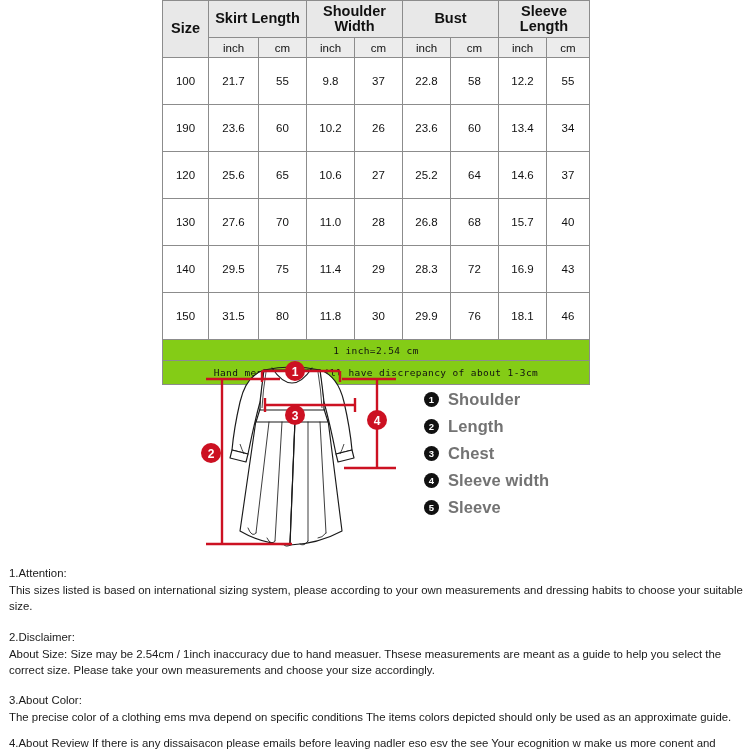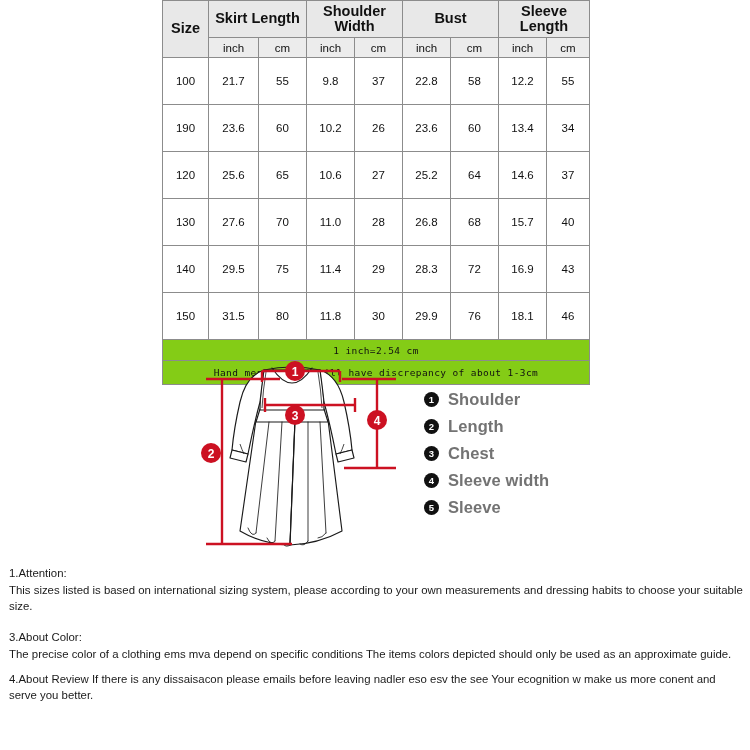--- a/index.html
+++ b/index.html
@@ -354,19 +354,23 @@
     <span class="legend-label">Sleeve</span>
   </div>
 </div>
 
 <div id="notes">
   <div class="note-block">
     <p class="note-title">1.Attention:</p>
     <p class="note-body">This sizes listed is based on international sizing system, please according to your own measurements and dressing habits to choose your suitable size.</p>
   </div>
   <div class="note-block">
+    <p class="note-title">2.Disclaimer:</p>
+    <p class="note-body">About Size: Size may be 2.54cm / 1inch inaccuracy due to hand measuer. Thsese measurements are meant as a guide to help you select the correct size. Please take your own measurements and choose your size accordingly.</p>
+  </div>
+  <div class="note-block">
     <p class="note-title">3.About Color:</p>
     <p class="note-body">The precise color of a clothing ems mva depend on specific conditions The items colors depicted should only be used as an approximate guide.</p>
   </div>
   <div class="note-block">
     <p class="note-body">4.About Review If there is any dissaisacon please emails before leaving nadler eso esv the see Your ecognition w make us more conent and serve you better.</p>
   </div>
 </div>
 
 </body></html>

